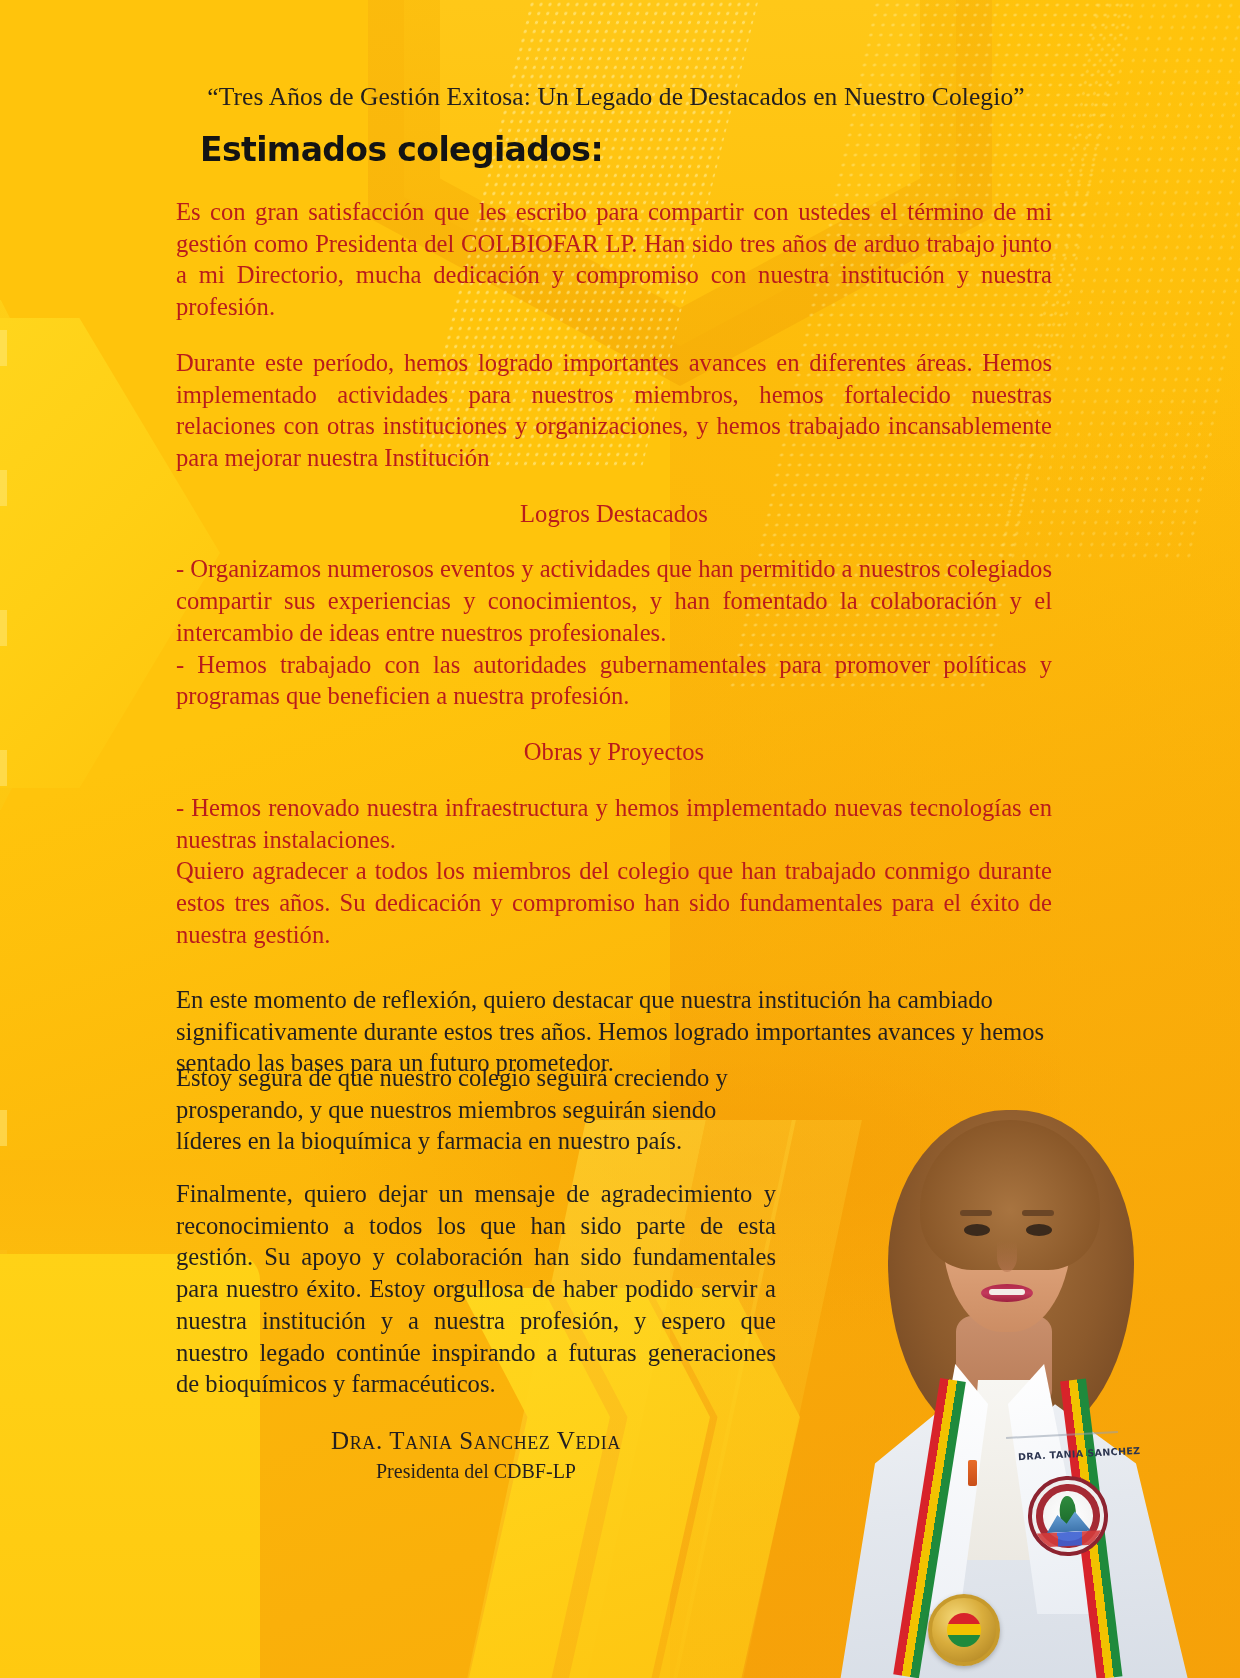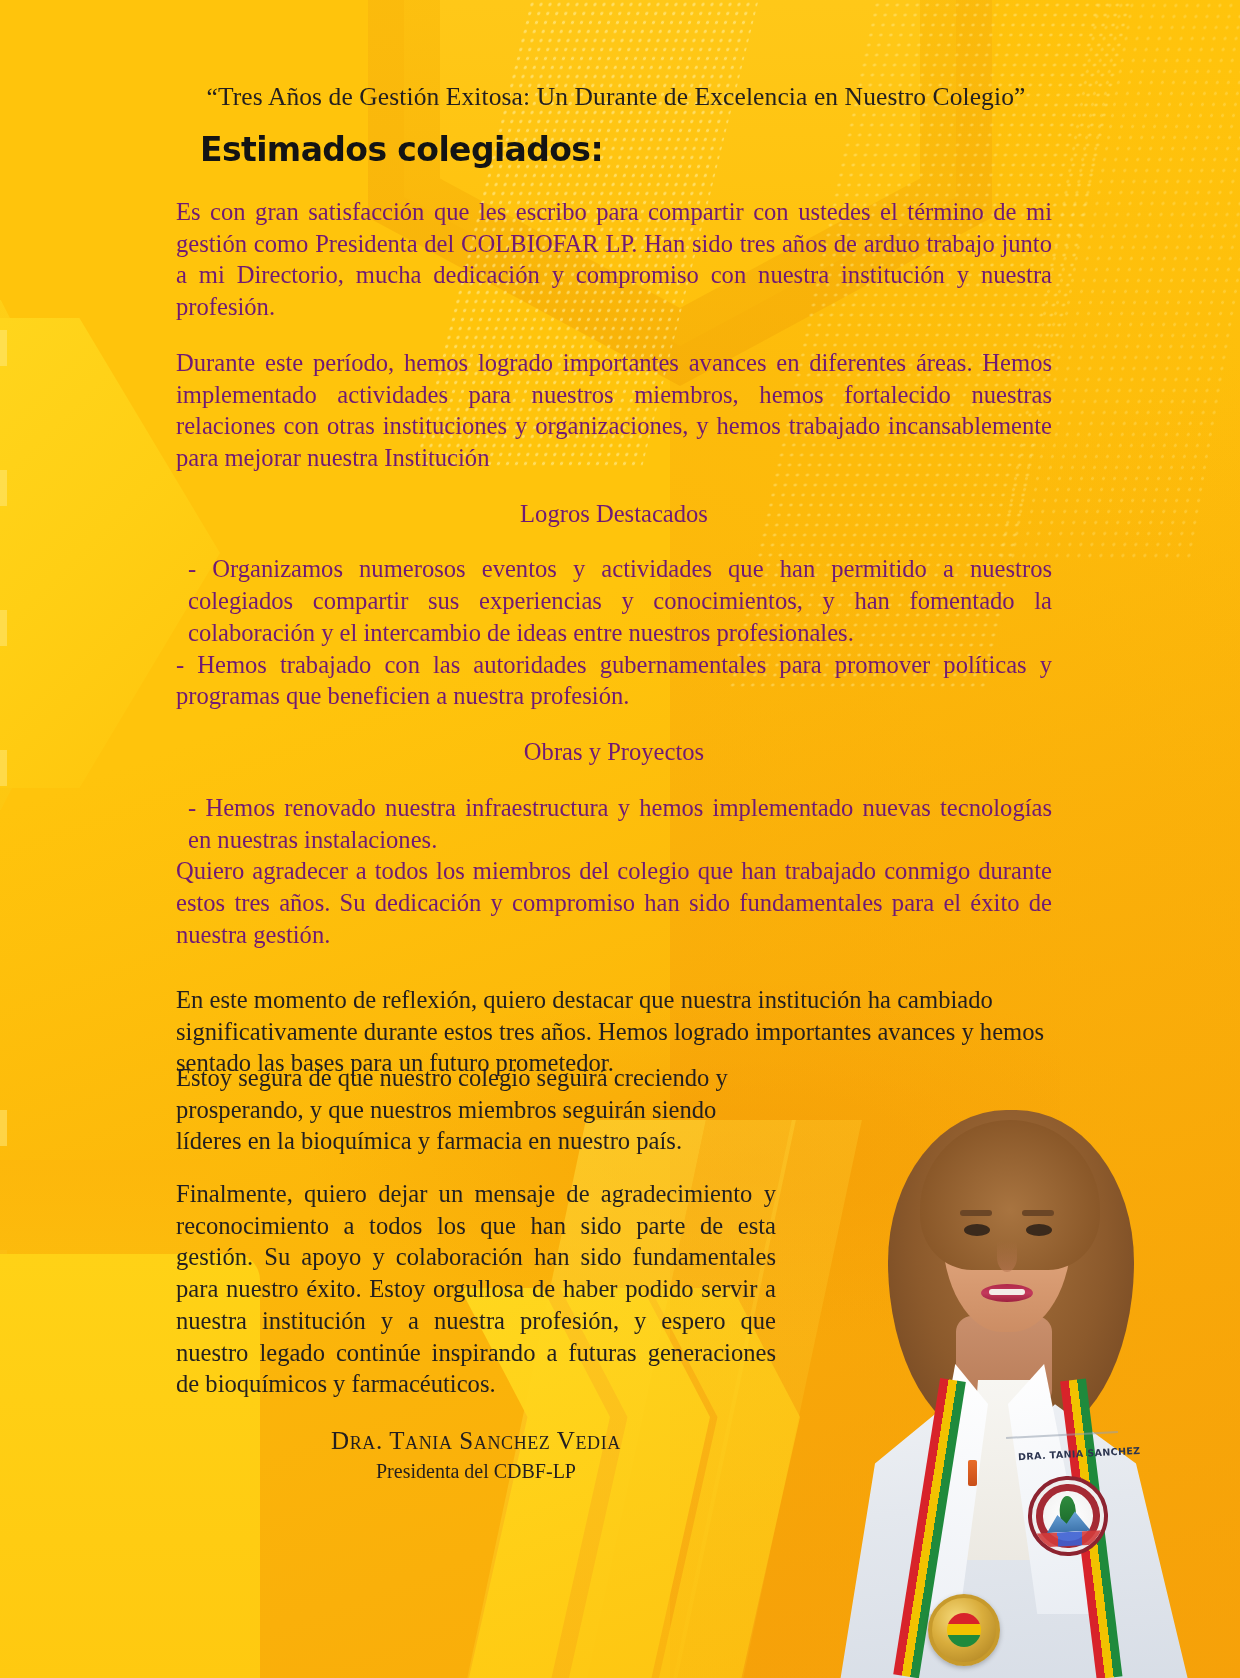--- a/index.html
+++ b/index.html
@@ -199,32 +199,32 @@
     color: #141414;
     letter-spacing: -0.6px;
     margin-left: 24px;
   }
 
   .body-col {
     position: absolute;
     left: 176px;
     top: 196px;
     width: 876px;
-    color: #701a75;
+    color: #b91c1c;
     font-size: 24.6px;
     line-height: 1.29;
   }
 
   .body-col p {
     margin: 0 0 24px 0;
     text-align: justify;
     text-justify: inter-word;
   }
   .body-col p.flush { text-align: center; }
-  .body-col p.tight { margin-bottom: 0; margin-left: 12px; }
+  .body-col p.tight { margin-bottom: 0; }
 
   
   .narrow-col {
     position: absolute;
     left: 176px;
     width: 600px;
     color: #231f20;
     font-size: 24.6px;
     line-height: 1.29;
   }
@@ -563,21 +563,21 @@
     <div class="coat-badge">
       <div class="badge-arc"></div>
       <div class="badge-snake"></div>
       <div class="badge-mtn"></div>
       <div class="badge-bottom"></div>
     </div>
   </div>
 
   <div class="content">
 
-    <div class="doc-title">“Tres Años de Gestión Exitosa: Un Durante de Excelencia en Nuestro Colegio”</div>
+    <div class="doc-title">“Tres Años de Gestión Exitosa: Un Legado de Destacados en Nuestro Colegio”</div>
 
     <div class="doc-heading">Estimados colegiados:</div>
 
     <div class="body-col">
       <p>Es con gran satisfacción que les escribo para compartir con ustedes el término de mi gestión como Presidenta del COLBIOFAR LP. Han sido tres años de arduo trabajo junto a mi Directorio, mucha dedicación y compromiso con nuestra institución y nuestra profesión.</p>
       <p>Durante este período, hemos logrado importantes avances en diferentes áreas. Hemos implementado actividades para nuestros miembros, hemos fortalecido nuestras relaciones con otras instituciones y organizaciones, y hemos trabajado incansablemente para mejorar nuestra Institución</p>
       <p class="flush">Logros Destacados</p>
       <p class="tight">- Organizamos numerosos eventos y actividades que han permitido a nuestros colegiados compartir sus experiencias y conocimientos, y han fomentado la colaboración y el intercambio de ideas entre nuestros profesionales.</p>
       <p>- Hemos trabajado con las autoridades gubernamentales para promover políticas y programas que beneficien a nuestra profesión.</p>
       <p class="flush">Obras y Proyectos</p>

